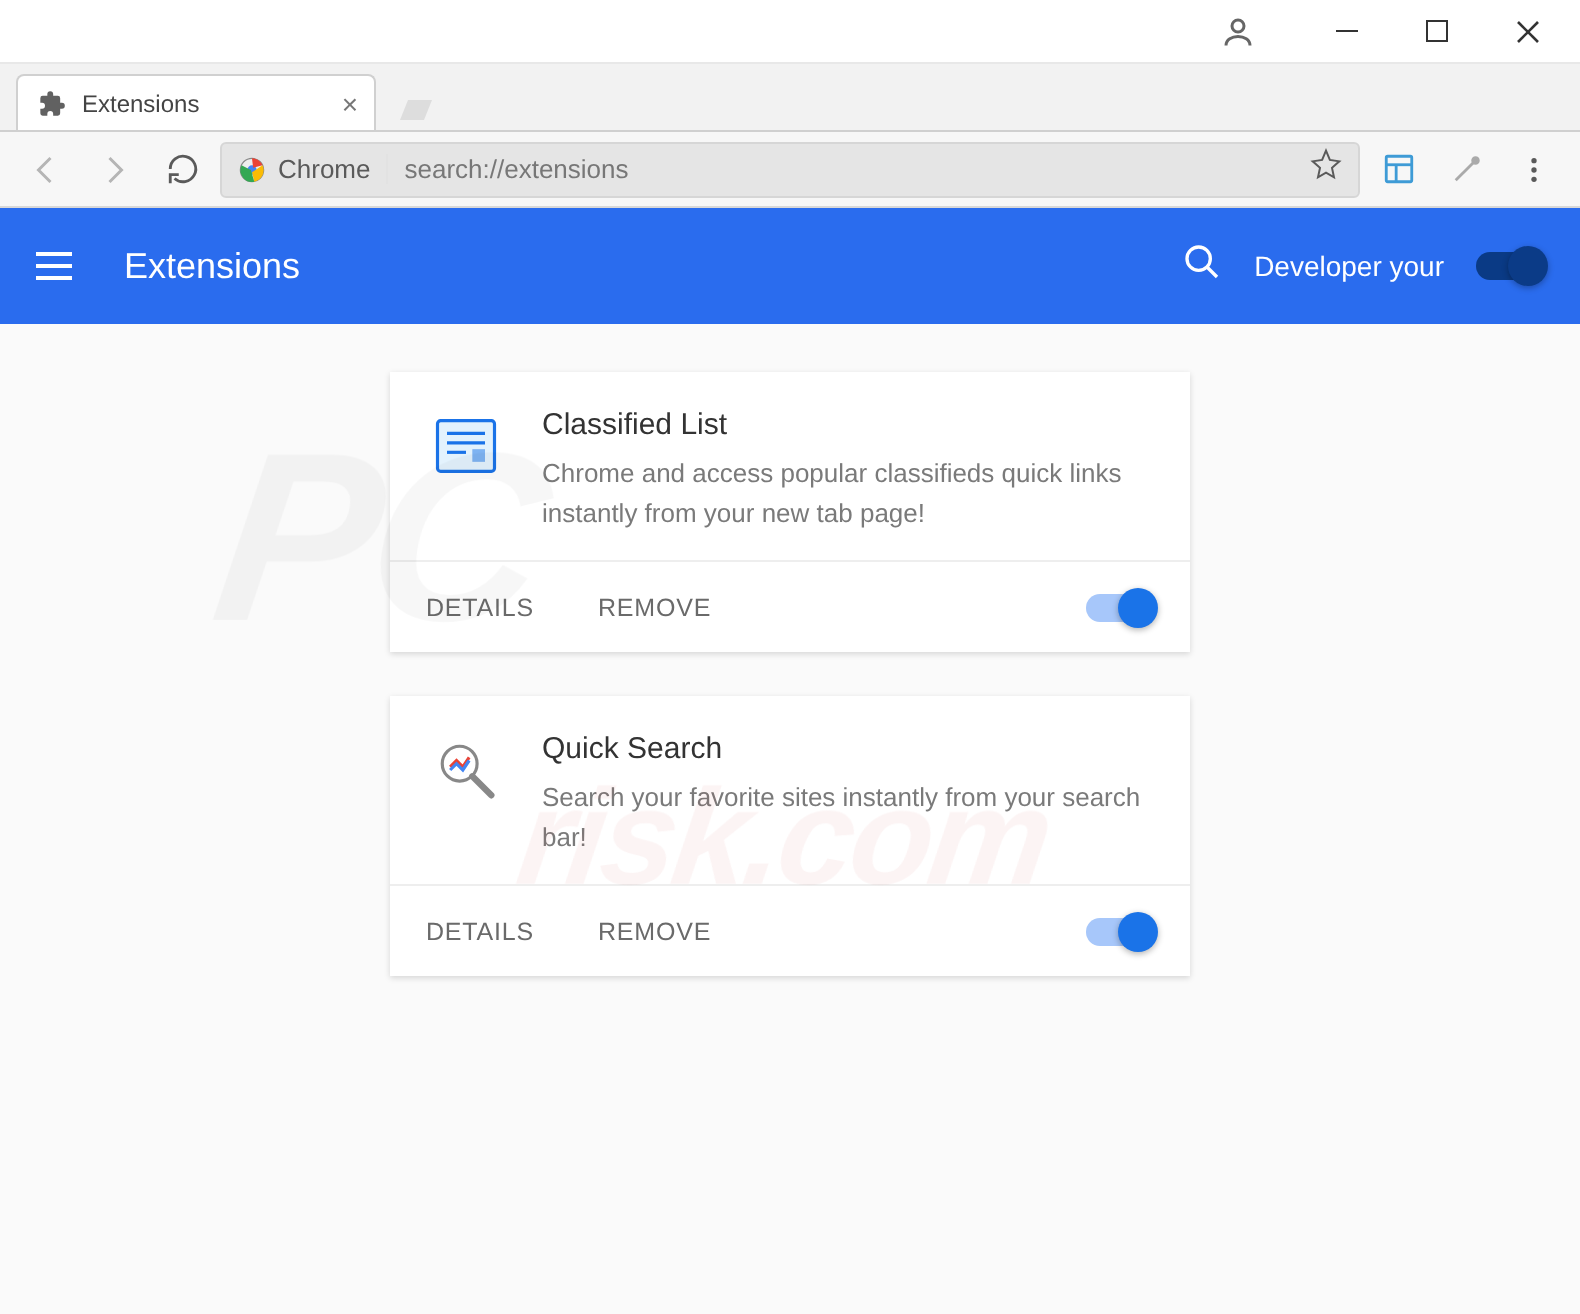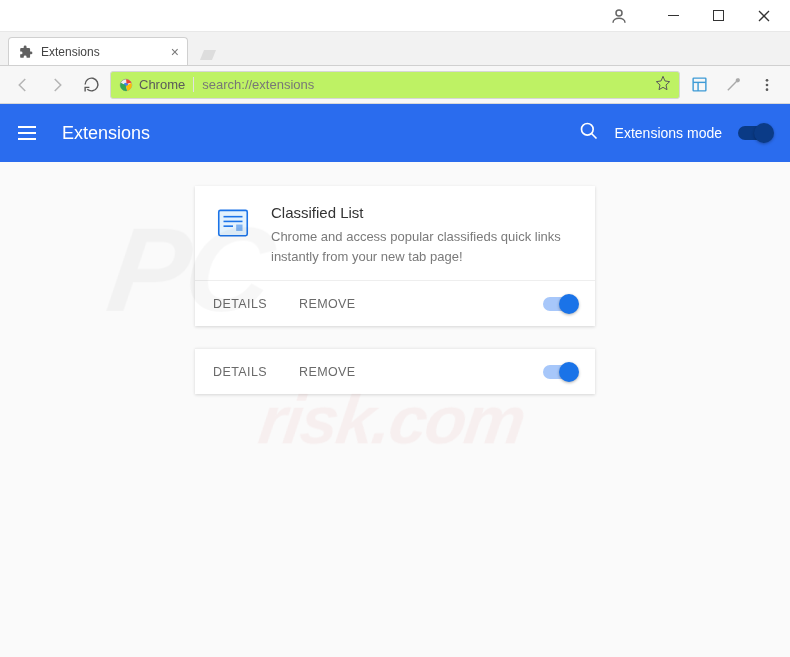--- a/index.html
+++ b/index.html
@@ -15,21 +15,21 @@
 .tabstrip { height: 34px; background: #f2f2f2; display: flex; align-items: flex-end; padding-left: 8px; border-bottom: 1px solid #d0d0d0; }
 .tab { position: relative; height: 28px; background: #fff; border: 1px solid #d0d0d0; border-bottom: none; border-radius: 4px 4px 0 0; display: flex; align-items: center; padding: 0 28px 0 10px; font-size: 12px; color: #444; min-width: 180px; }
 .tab .favicon { margin-right: 8px; display:flex; }
 .tab .close { position: absolute; right: 8px; font-size: 14px; color: #777; cursor:pointer; }
 .newtab { width: 28px; height: 20px; margin-left: 6px; display:flex; align-items:center; justify-content:center; border-radius: 3px; color:#888; cursor:pointer; }
 
 
 .toolbar { height: 38px; background: #f7f7f7; display: flex; align-items: center; padding: 0 8px; border-bottom: 1px solid #d8d8d8; gap: 4px; }
 .navbtn { width: 30px; height: 30px; display:flex; align-items:center; justify-content:center; color:#b5b5b5; cursor:pointer; border-radius:14px; }
 .navbtn.active { color:#5a5a5a; }
-.omnibox { flex: 1; height: 28px; background: #bef264; border: 1px solid #d6d6d6; border-radius: 3px; display:flex; align-items:center; padding: 0 8px; gap:8px; }
+.omnibox { flex: 1; height: 28px; background: #e5e5e5; border: 1px solid #d6d6d6; border-radius: 3px; display:flex; align-items:center; padding: 0 8px; gap:8px; }
 .omnibox .secure { display:flex; align-items:center; gap:6px; color:#5a5a5a; font-size:13px; padding-right:8px; border-right:1px solid #e2e2e2; }
 .omnibox .url { flex:1; font-size:13px; color:#777; }
 .omnibox .star { color:#5a5a5a; cursor:pointer; }
 .tbicon { width:30px; height:30px; display:flex; align-items:center; justify-content:center; color:#5a5a5a; cursor:pointer; }
 
 
 .page { height: calc(657px - 32px - 34px - 38px); overflow:auto; background:#fff; }
 .bluebar { height: 58px; background: #1a73e8; background: #2a6ef0; display:flex; align-items:center; padding: 0 18px; color:#fff; }
 .bluebar { background:#1a73e8; }
 .bluebar { background:#2e6ff0; }
@@ -172,21 +172,21 @@
         <span></span>
       </div>
     <div class="title">Extensions</div>
     <div class="right">
       <div>
         <svg width="20" height="20" viewBox="0 0 24 24" fill="none" stroke="#fff" stroke-width="2">
             <circle cx="10" cy="10" r="7"></circle>
             <line x1="21" y1="21" x2="15" y2="15"></line>
           </svg>
       </div>
-      <div class="devmode">Extensions mode</div>
+      <div class="devmode">Developer your</div>
       <div class="toggle" style="background:#0a3a85;">
           <div class="knob" style="background:#0b3b87;"></div>
         </div>
     </div>
   </div>
 
   <div class="content">
 
     <div class="card">
       <div class="card-body">
@@ -208,20 +208,34 @@
         <div class="btn">DETAILS</div>
         <div class="btn">REMOVE</div>
         <div class="sp"></div>
         <div class="switch">
             <div class="knob"></div>
           </div>
       </div>
     </div>
 
     <div class="card">
+      <div class="card-body">
+        <div class="card-icon">
+          <svg width="38" height="38" viewBox="0 0 48 48">
+              <circle cx="20" cy="20" r="11" fill="#fff" stroke="#888" stroke-width="2"></circle>
+              <line x1="28" y1="28" x2="40" y2="40" stroke="#888" stroke-width="4" stroke-linecap="round"></line>
+              <path d="M14 22 L18 18 L22 22 L26 16" fill="none" stroke="#ea4335" stroke-width="2"></path>
+              <path d="M14 22 L18 18 L22 22 L26 16" fill="none" stroke="#4285f4" stroke-width="2" transform="translate(0,2)"></path>
+            </svg>
+        </div>
+        <div class="card-text">
+          <div class="name">Quick Search</div>
+          <div class="desc">Search your favorite sites instantly from your search bar!</div>
+        </div>
+      </div>
       <div class="card-foot">
         <div class="btn">DETAILS</div>
         <div class="btn">REMOVE</div>
         <div class="sp"></div>
         <div class="switch">
             <div class="knob"></div>
           </div>
       </div>
     </div>
 

